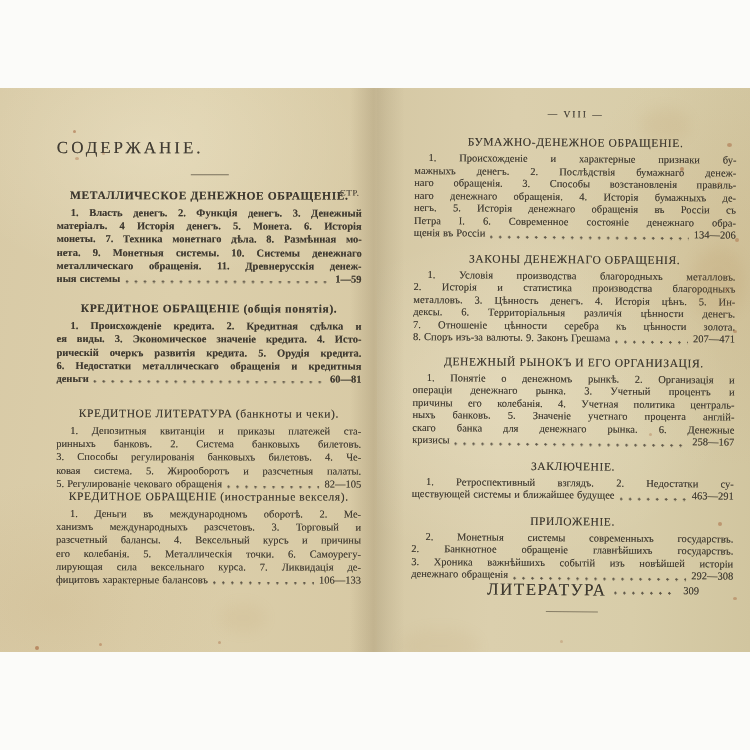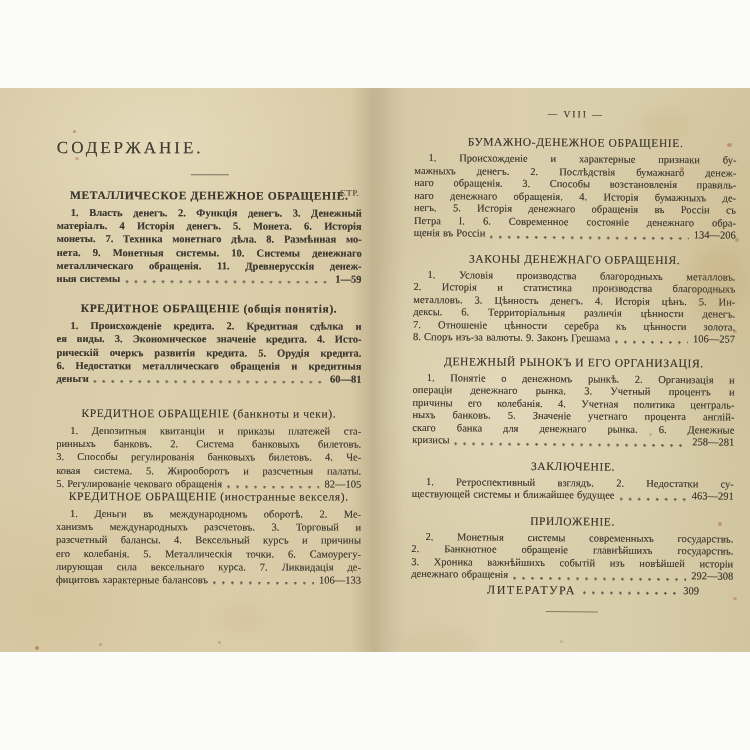--- a/index.html
+++ b/index.html
@@ -77,21 +77,21 @@
   .col-left .toc-section:nth-of-type(3){margin-top:22px;}
   .col-left .toc-section:nth-of-type(4){margin-top:0;}
   
   .col-right .toc-section:nth-of-type(1){margin-top:17px;}
   .col-right .toc-section:nth-of-type(2){margin-top:12px;}
   .col-right .toc-section:nth-of-type(3){margin-top:11px;}
   .col-right .toc-section:nth-of-type(4){margin-top:12px;}
   .col-right .toc-section:nth-of-type(5){margin-top:13px;}
 
   .literature-line{display:flex;align-items:flex-end;margin-top:2px;padding-left:76px;}
-  .literature-line .lit-label{font-size:12px;line-height:12.5px;letter-spacing:1.5px;color:#3d382f;white-space:nowrap;}
+  .literature-line .lit-label{font-size:17px;line-height:12.5px;letter-spacing:1.5px;color:#3d382f;white-space:nowrap;}
   .literature-line .leader{margin:0 7px;}
   .literature-line .pages{font-size:10.5px;line-height:12.5px;margin-right:34px;text-align:right;}
   .end-rule{width:52px;border-top:1.1px solid rgba(66,58,46,.55);margin:15px auto 0;}
 
   
   .spot{position:absolute;border-radius:50%;background:#a05a32;pointer-events:none;}
   .blotch{position:absolute;border-radius:50%;background:#b08850;filter:blur(7px);pointer-events:none;}
 </style>
 </head>
 <body>
@@ -126,21 +126,21 @@
               <div class="body-line">рическій очеркъ развитія кредита. 5. Орудія кредита.</div>
               <div class="body-line">6. Недостатки металлическаго обращенія и кредитныя</div>
               <div class="body-line last">
                 <span class="tail">деньги</span>
                 <span class="leader"></span>
                 <span class="pages">60—81</span>
               </div>
             </div>
           </div>
           <div class="toc-section">
-            <div class="sec-heading">КРЕДИТНОЕ ОБРАЩЕНІЕ (банкноты и чеки).</div>
+            <div class="sec-heading">КРЕДИТНОЕ ЛИТЕРАТУРА (банкноты и чеки).</div>
             <div class="sec-body">
               <div class="body-line first">1. Депозитныя квитанціи и приказы платежей ста-</div>
               <div class="body-line">ринныхъ банковъ. 2. Система банковыхъ билетовъ.</div>
               <div class="body-line">3. Способы регулированія банковыхъ билетовъ. 4. Че-</div>
               <div class="body-line">ковая система. 5. Жирооборотъ и разсчетныя палаты.</div>
               <div class="body-line last">
                 <span class="tail">5. Регулированіе чековаго обращенія</span>
                 <span class="leader"></span>
                 <span class="pages">82—105</span>
               </div>
@@ -189,36 +189,36 @@
             <div class="sec-heading">ЗАКОНЫ ДЕНЕЖНАГО ОБРАЩЕНІЯ.</div>
             <div class="sec-body">
               <div class="body-line first">1. Условія производства благородныхъ металловъ.</div>
               <div class="body-line">2. Исторія и статистика производства благородныхъ</div>
               <div class="body-line">металловъ. 3. Цѣнность денегъ. 4. Исторія цѣнъ. 5. Ин-</div>
               <div class="body-line">дексы. 6. Территоріальныя различія цѣнности денегъ.</div>
               <div class="body-line">7. Отношеніе цѣнности серебра къ цѣнности золота.</div>
               <div class="body-line last">
                 <span class="tail">8. Споръ изъ-за валюты. 9. Законъ Грешама</span>
                 <span class="leader"></span>
-                <span class="pages">106—257</span>
+                <span class="pages">207—471</span>
               </div>
             </div>
           </div>
           <div class="toc-section">
             <div class="sec-heading">ДЕНЕЖНЫЙ РЫНОКЪ И ЕГО ОРГАНИЗАЦІЯ.</div>
             <div class="sec-body">
               <div class="body-line first">1. Понятіе о денежномъ рынкѣ. 2. Организація и</div>
               <div class="body-line">операціи денежнаго рынка. 3. Учетный процентъ и</div>
               <div class="body-line">причины его колебанія. 4. Учетная политика централь-</div>
               <div class="body-line">ныхъ банковъ. 5. Значеніе учетнаго процента англій-</div>
               <div class="body-line">скаго банка для денежнаго рынка. 6. Денежные</div>
               <div class="body-line last">
                 <span class="tail">кризисы</span>
                 <span class="leader"></span>
-                <span class="pages">258—281</span>
+                <span class="pages">258—167</span>
               </div>
             </div>
           </div>
           <div class="toc-section">
             <div class="sec-heading">ЗАКЛЮЧЕНІЕ.</div>
             <div class="sec-body">
               <div class="body-line first">1. Ретроспективный взглядъ. 2. Недостатки су-</div>
               <div class="body-line last">
                 <span class="tail">ществующей системы и ближайшее будущее</span>
                 <span class="leader"></span>

